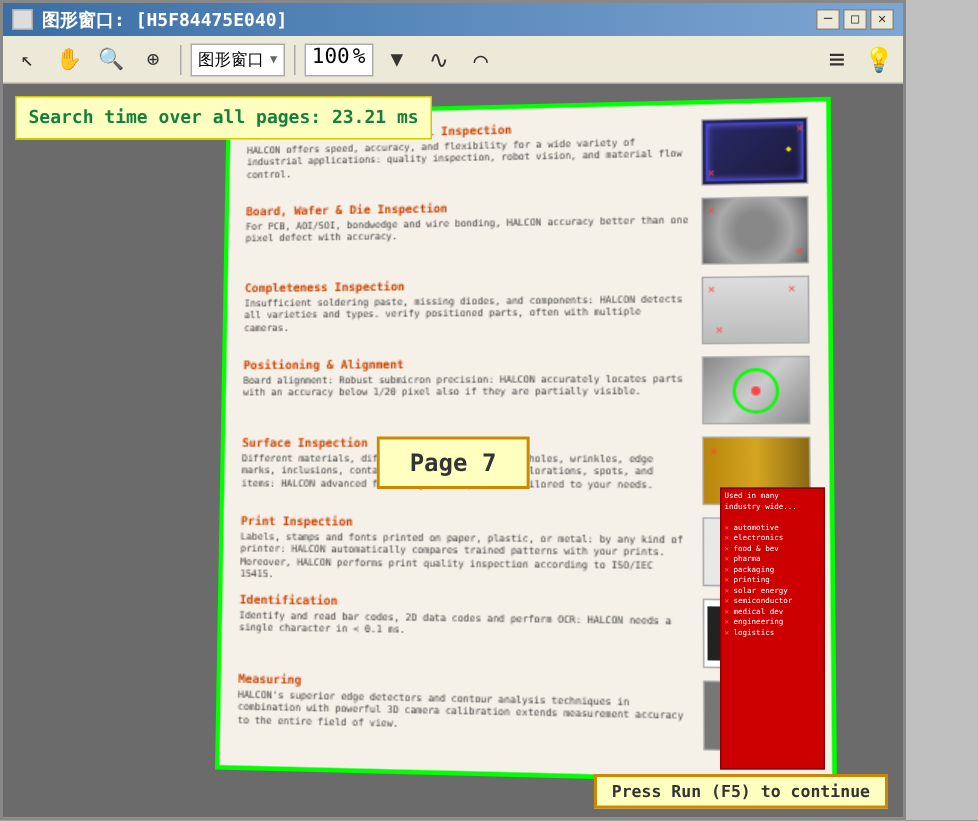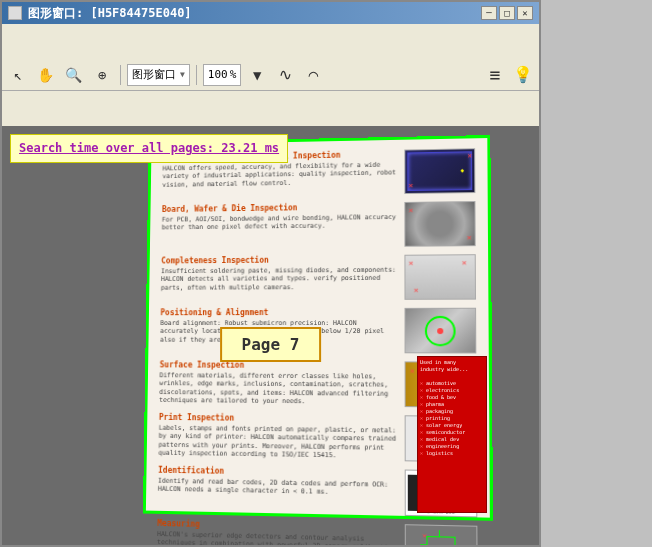--- a/index.html
+++ b/index.html
@@ -7,27 +7,26 @@
       width: 652px;
       height: 547px;
       overflow: hidden;
       font-family: 'SimSun', 'MS Gothic', monospace, sans-serif;
       font-size: 12px;
       background: #c0c0c0;
     }
 
     
     .window {
-      width: 541px;
+      width: 604px;
       height: 547px;
       background: #ece9d8;
       border: 2px solid #888;
       display: flex;
       flex-direction: column;
-      gap: 35px;
     }
 
     
     .title-bar {
       background: linear-gradient(to right, #3a6ea5, #7ea6d3);
       color: white;
       font-size: 12px;
       font-weight: bold;
       padding: 3px 6px;
       display: flex;
@@ -103,26 +102,26 @@
       cursor: pointer;
       font-size: 11px;
       gap: 4px;
     }
     .toolbar-dropdown-arrow {
       font-size: 8px;
       color: #666;
     }
     .toolbar-zoom {
       display: flex;
-      align-items: center;
+      align-items: flex-start;
       background: white;
       border: 1px solid #aaa;
       height: 22px;
       padding: 0 4px;
-      font-size: 11px;
+      font-size: 14px;
       gap: 2px;
     }
     .toolbar-right {
       margin-left: auto;
       display: flex;
       gap: 4px;
     }
 
     
     .main-content {
@@ -135,24 +134,23 @@
     
     .info-overlay {
       position: absolute;
       top: 8px;
       left: 8px;
       background: #ffffc0;
       border: 1px solid #cccc00;
       padding: 4px 8px;
       font-size: 12px;
       font-weight: bold;
-      color: #a21caf;
+      color: #15803d;
       z-index: 10;
       line-height: 1.6;
-      text-decoration: underline;
     }
 
     
     .doc-container {
       position: absolute;
       top: 10px;
       left: 140px;
       right: 50px;
       bottom: 30px;
       transform: perspective(800px) rotateY(-5deg) rotateX(3deg);
@@ -544,15 +542,18 @@
         <div><span class="small-x">✕</span> medical dev</div>
         <div><span class="small-x">✕</span> engineering</div>
         <div><span class="small-x">✕</span> logistics</div>
       </div>
     </div>
 
     <div class="page-label">
       <span>Page 7</span>
     </div>
 
+    <div class="status-bar">
+      <span>Press Run (F5) to continue</span>
+    </div>
 
   </div>
 </div>
 
 </body></html>

